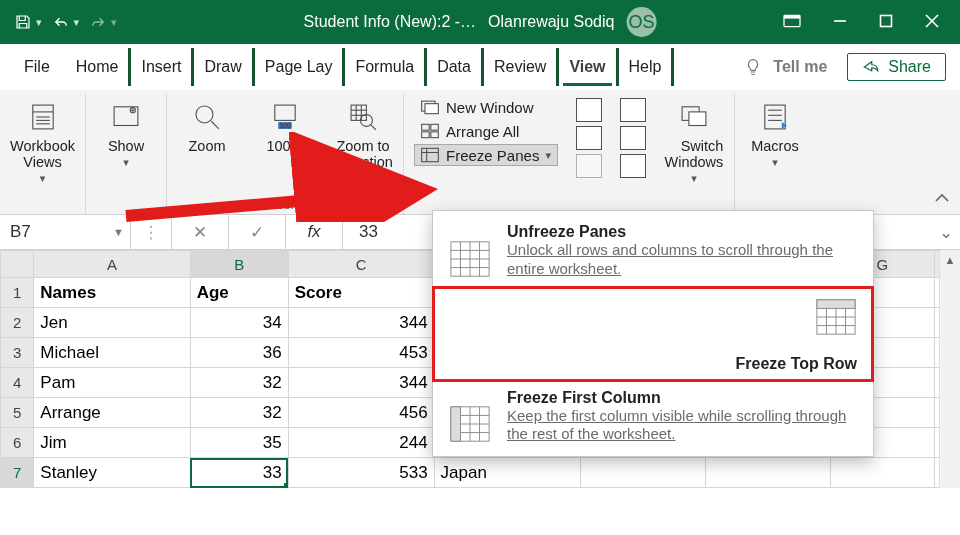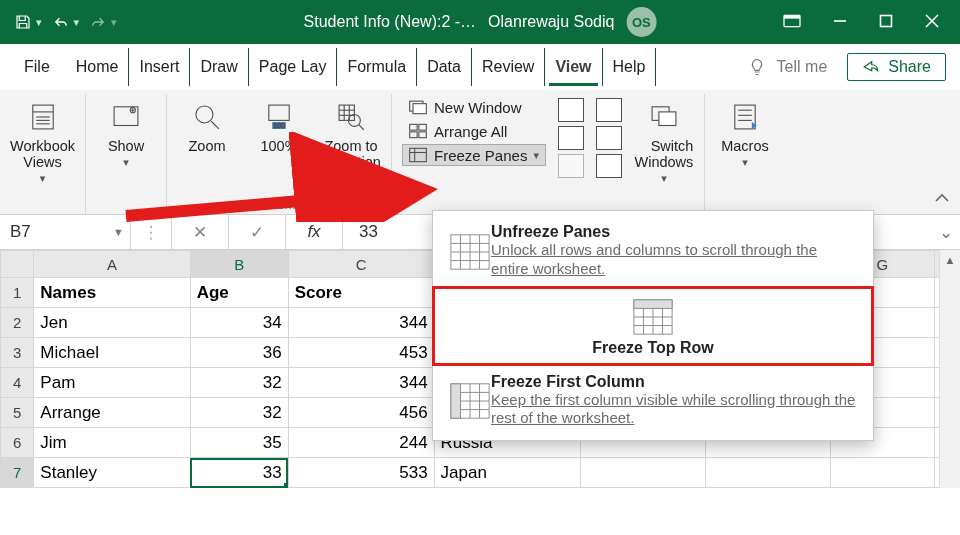--- a/index.html
+++ b/index.html
@@ -3,37 +3,37 @@
 <meta charset="utf-8">
 <style>
   html,body{margin:0;padding:0;font-family:"Segoe UI",Arial,sans-serif;font-size:14px;background:#fff;}
   .window{width:960px;height:535px;position:relative;overflow:hidden;background:#fff;}
   
   .titlebar{height:44px;background:#0a6b3d;display:flex;align-items:center;color:#fff;position:relative;}
   .titlebar .left{display:flex;align-items:center;gap:10px;padding-left:14px;}
   .tb-btn{display:flex;align-items:center;gap:4px;color:#fff;}
   .tb-btn svg{width:18px;height:18px;}
   .titlebar .center{position:absolute;left:50%;transform:translateX(-50%);display:flex;align-items:center;gap:12px;font-size:16px;}
-  .avatar{width:30px;height:30px;border-radius:50%;background:#9cbfac;color:#0a6b3d;display:flex;align-items:center;justify-content:center;font-size:13px;font-weight:700;}
+  .avatar{width:30px;height:30px;border-radius:50%;background:#9cbfac;color:#0a6b3d;display:flex;align-items:center;justify-content:center;font-size:18px;font-weight:400;}
   .titlebar .right{margin-left:auto;display:flex;align-items:center;gap:30px;padding-right:20px;}
   .titlebar .right .close svg{width:16px;height:16px;}
   
   .tabs{height:46px;background:#fff;display:flex;align-items:center;padding:0 14px;gap:0;font-size:16px;color:#222;}
-  .tabs .tab{padding:10px 10px;border-right:1px solid #14532d;cursor:pointer;}
+  .tabs .tab{padding:10px 10px;border-right:3px solid #14532d;cursor:pointer;}
   .tabs .tab:last-of-type{border-right:none;}
   .tabs .tab.file{border-right:none;padding-right:16px;}
   .tabs .tab.active{color:#404040;font-weight:600;position:relative;}
   .tabs .tab.active::after{content:"";position:absolute;left:4px;right:4px;bottom:0;height:3px;background:#0a6b3d;}
   .tabs .spacer{flex:1;}
-  .tabs .tellme{display:flex;align-items:center;gap:10px;color:#7a7a7a;font-size:16px;}
+  .tabs .tellme{display:flex;align-items:center;gap:10px;color:#7a7a7a;font-size:16px;font-weight:bold;}
   .share-btn{border:1px solid #0a6b3d;color:#0a6b3d;padding:4px 14px;border-radius:2px;display:flex;align-items:center;gap:8px;margin-left:20px;font-size:16px;}
   
   .ribbon{height:120px;background:#f3f3f3;border-bottom:1px solid #d0d0d0;display:flex;align-items:stretch;padding:4px 0 0 0;position:relative;}
   .group{display:flex;flex-direction:column;align-items:center;justify-content:flex-start;border-right:1px solid #d8d8d8;padding:2px 10px 0;}
-  .group .buttons{display:flex;align-items:flex-start;gap:12px;flex:1;}
+  .group .buttons{display:flex;align-items:flex-start;gap:18px;flex:1;}
   .group .gname{font-size:13px;color:#6a6a6a;padding-bottom:2px;}
   .big-btn{display:flex;flex-direction:column;align-items:center;gap:2px;font-size:14.5px;color:#222;min-width:60px;padding-top:2px;}
   .big-btn .icon{width:38px;height:38px;display:flex;align-items:center;justify-content:center;}
   .big-btn svg{width:34px;height:34px;stroke:#505050;fill:none;stroke-width:1.3;}
   .small-stack{display:flex;flex-direction:column;gap:2px;}
   .small-btn{display:flex;align-items:center;gap:6px;font-size:15px;color:#222;padding:2px 6px;}
   .small-btn svg{width:20px;height:18px;stroke:#505050;fill:none;stroke-width:1.3;}
   .small-btn.selected{background:#d8d8d8;border:1px solid #a8a8a8;padding:1px 6px 1px 5px;}
   .tiny-col{display:flex;flex-direction:column;gap:4px;padding-top:2px;}
   .tiny-col .sq{width:24px;height:22px;border:1.3px solid #505050;background:#fff;}
@@ -57,21 +57,21 @@
   table.sheet thead th.sel{background:#d8d8d8;color:#0a6b3d;}
   .col-A{width:150px;} .col-B{width:94px;} .col-C{width:140px;} .col-D{width:140px;} .col-E{width:120px;} .col-F{width:120px;} .col-G{width:100px;}
   .bold{font-weight:700;}
   .num{text-align:right;}
   .selcell{outline:2px solid #0a6b3d;outline-offset:-2px;position:relative;}
   .selcell::after{content:"";position:absolute;right:-3px;bottom:-3px;width:7px;height:7px;background:#0a6b3d;}
   .vscroll{position:absolute;right:0;top:0;bottom:0;width:20px;background:#f1f1f1;border-left:1px solid #ddd;}
   .vscroll .up,.vscroll .down{height:20px;display:flex;align-items:center;justify-content:center;color:#666;font-size:11px;}
   
   .dropdown{position:absolute;left:432px;top:210px;width:440px;background:#fff;border:1px solid #c8c8c8;box-shadow:0 6px 16px rgba(0,0,0,.25);padding:4px 0;z-index:50;}
-  .dd-item{display:flex;padding:8px 16px;align-items:center;}
+  .dd-item{display:flex;gap:16px;padding:8px 16px;align-items:flex-end;}
   .dd-item .ic{width:42px;height:40px;padding-top:2px;flex:0 0 42px;}
   .dd-item .ic svg{width:42px;height:40px;stroke:#8a8a8a;fill:none;stroke-width:1;}
   .dd-item .txt .t{font-weight:700;font-size:16px;color:#222;}
   .dd-item .txt .d{font-size:15px;color:#6b6b6b;line-height:1.25;text-decoration:underline;}
   .dd-item.hl{outline:3px solid #e21b1b;outline-offset:-2px;flex-direction:column;}
   
   .arrow{position:absolute;left:120px;top:132px;z-index:60;pointer-events:none;}
   .chev{font-size:11px;color:#555;}
 </style>
 </head>

